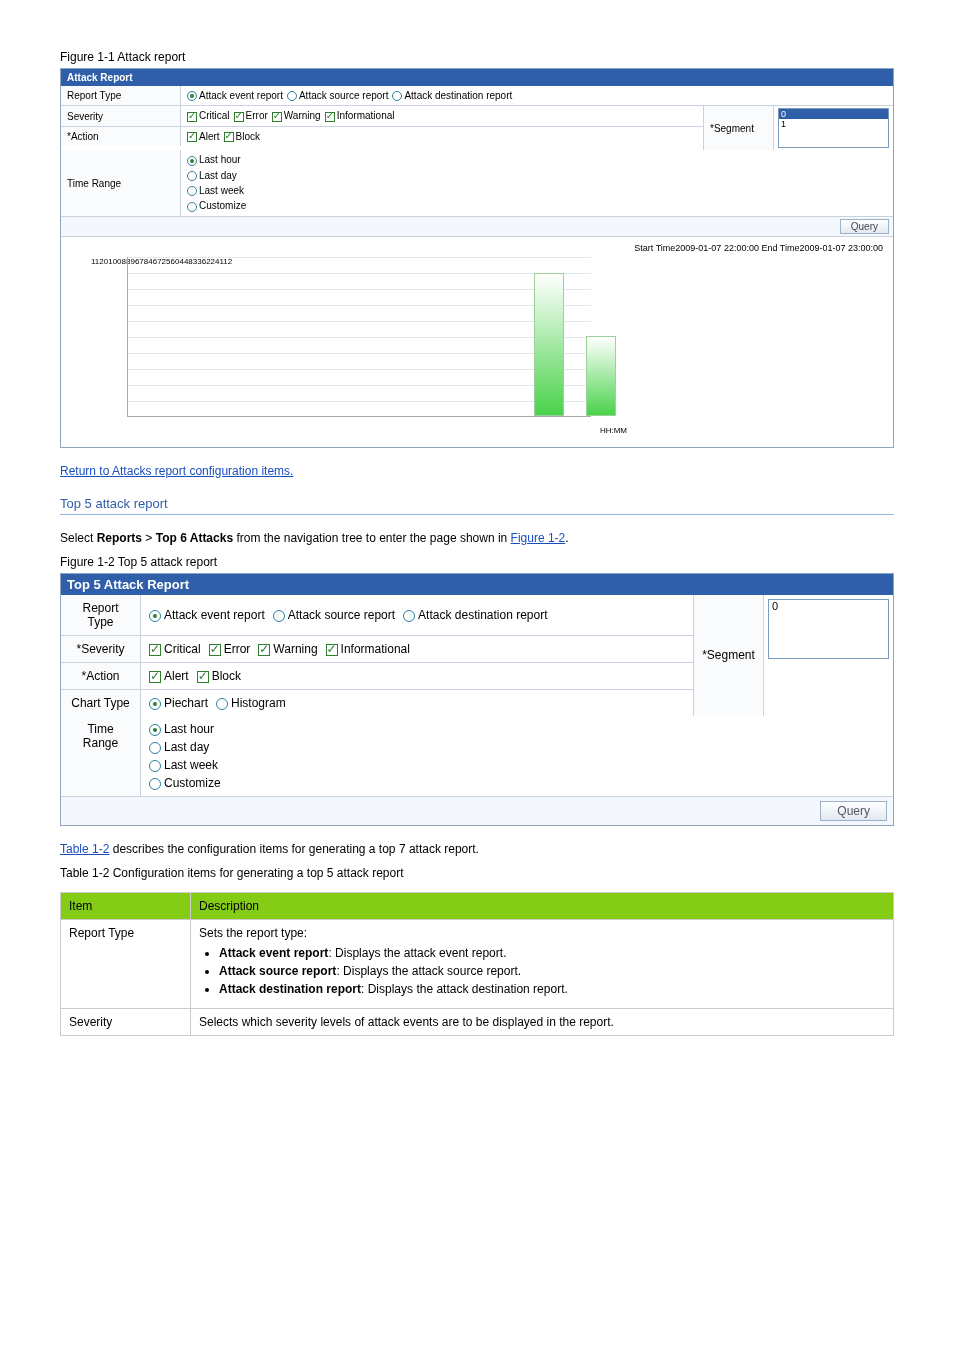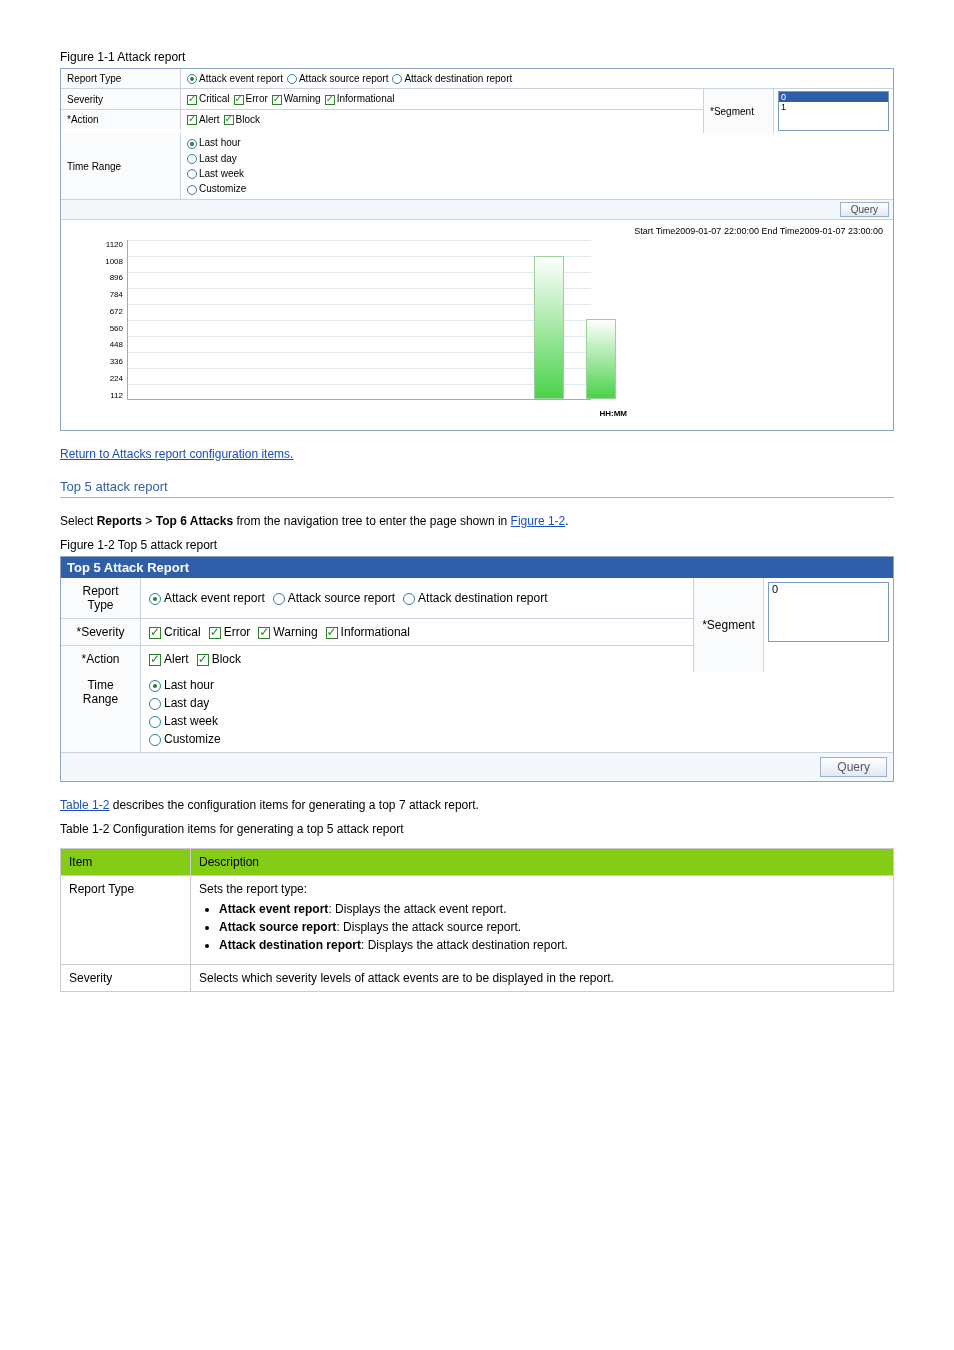--- a/index.html
+++ b/index.html
@@ -130,21 +130,20 @@
     position: relative;
     height: 180px;
     width: 500px;
     margin: 0 20px;
   }
   .y-axis {
     position: absolute;
     left: 0; top: 0; bottom: 20px;
     width: 32px;
     display: flex;
-    flex-direction: column;
     justify-content: space-between;
     font-size: 8px;
     text-align: right;
   }
   .plot {
     position: absolute;
     left: 36px; right: 0; top: 0; bottom: 20px;
     border-left: 1px solid #aaa;
     border-bottom: 1px solid #aaa;
   }
@@ -160,21 +159,21 @@
     border: 1px solid #9ad29a;
   }
   .x-labels {
     position: absolute;
     left: 36px; right: 0; bottom: 0;
     height: 16px;
     font-size: 8px;
     display: flex;
     justify-content: space-between;
   }
-  .x-unit { position: absolute; right: -36px; bottom: 2px; font-size: 8px; font-weight: bold; }
+  .x-unit { position: absolute; right: -36px; bottom: 2px; font-size: 8px; }
   .section-text { font-size: 12px; margin: 16px 0 6px 0; }
   .link { color: #1a4fbf; text-decoration: underline; cursor: pointer; }
   
   .panel2 {
     border: 1px solid #8da5c0;
     font-size: 12px;
   }
   .panel2 .panel-header { font-size: 13px; }
   .row2 { display: flex; border-bottom: 1px solid #c8d4e0; }
   .row2:last-child { border-bottom: none; }
@@ -284,20 +283,21 @@
   .caption-row { display: flex; align-items: center; gap: 4px; margin: 10px 0 4px 0; font-size: 12px; }
 </style>
 </head>
 <body>
 
 <div class="caption-row">
   <span>Figure 1-1 Attack report</span>
 </div>
 
 <div class="panel">
+  <div class="panel-header small">Attack Report</div>
 
   <div class="row">
     <div class="cell-label">Report Type</div>
     <div class="cell-value">
       <span><span class="iradio-circ sel"></span><span>Attack event report</span></span>
       <span><span class="iradio-circ"></span><span>Attack source report</span></span>
       <span><span class="iradio-circ"></span><span>Attack destination report</span></span>
     </div>
   </div>
 
@@ -410,20 +410,27 @@
           <span><span class="icheck-lg checked"></span><span>Error</span></span>
           <span><span class="icheck-lg checked"></span><span>Warning</span></span>
           <span><span class="icheck-lg checked"></span><span>Informational</span></span>
         </div>
       </div>
       <div class="row2">
         <div class="label2">*Action</div>
         <div class="value2">
           <span><span class="icheck-lg checked"></span><span>Alert</span></span>
           <span><span class="icheck-lg checked"></span><span>Block</span></span>
+        </div>
+      </div>
+      <div class="row2">
+        <div class="label2">Chart Type</div>
+        <div class="value2">
+          <span><span class="iradio-lg sel"></span><span>Piechart</span></span>
+          <span><span class="iradio-lg"></span><span>Histogram</span></span>
         </div>
       </div>
     </div>
     <div class="rightcol">
       <div class="lab">*Segment</div>
       <div class="segarea">
         <div class="segbox2">
           <div style="padding:0 3px;">0</div>
         </div>
       </div>

